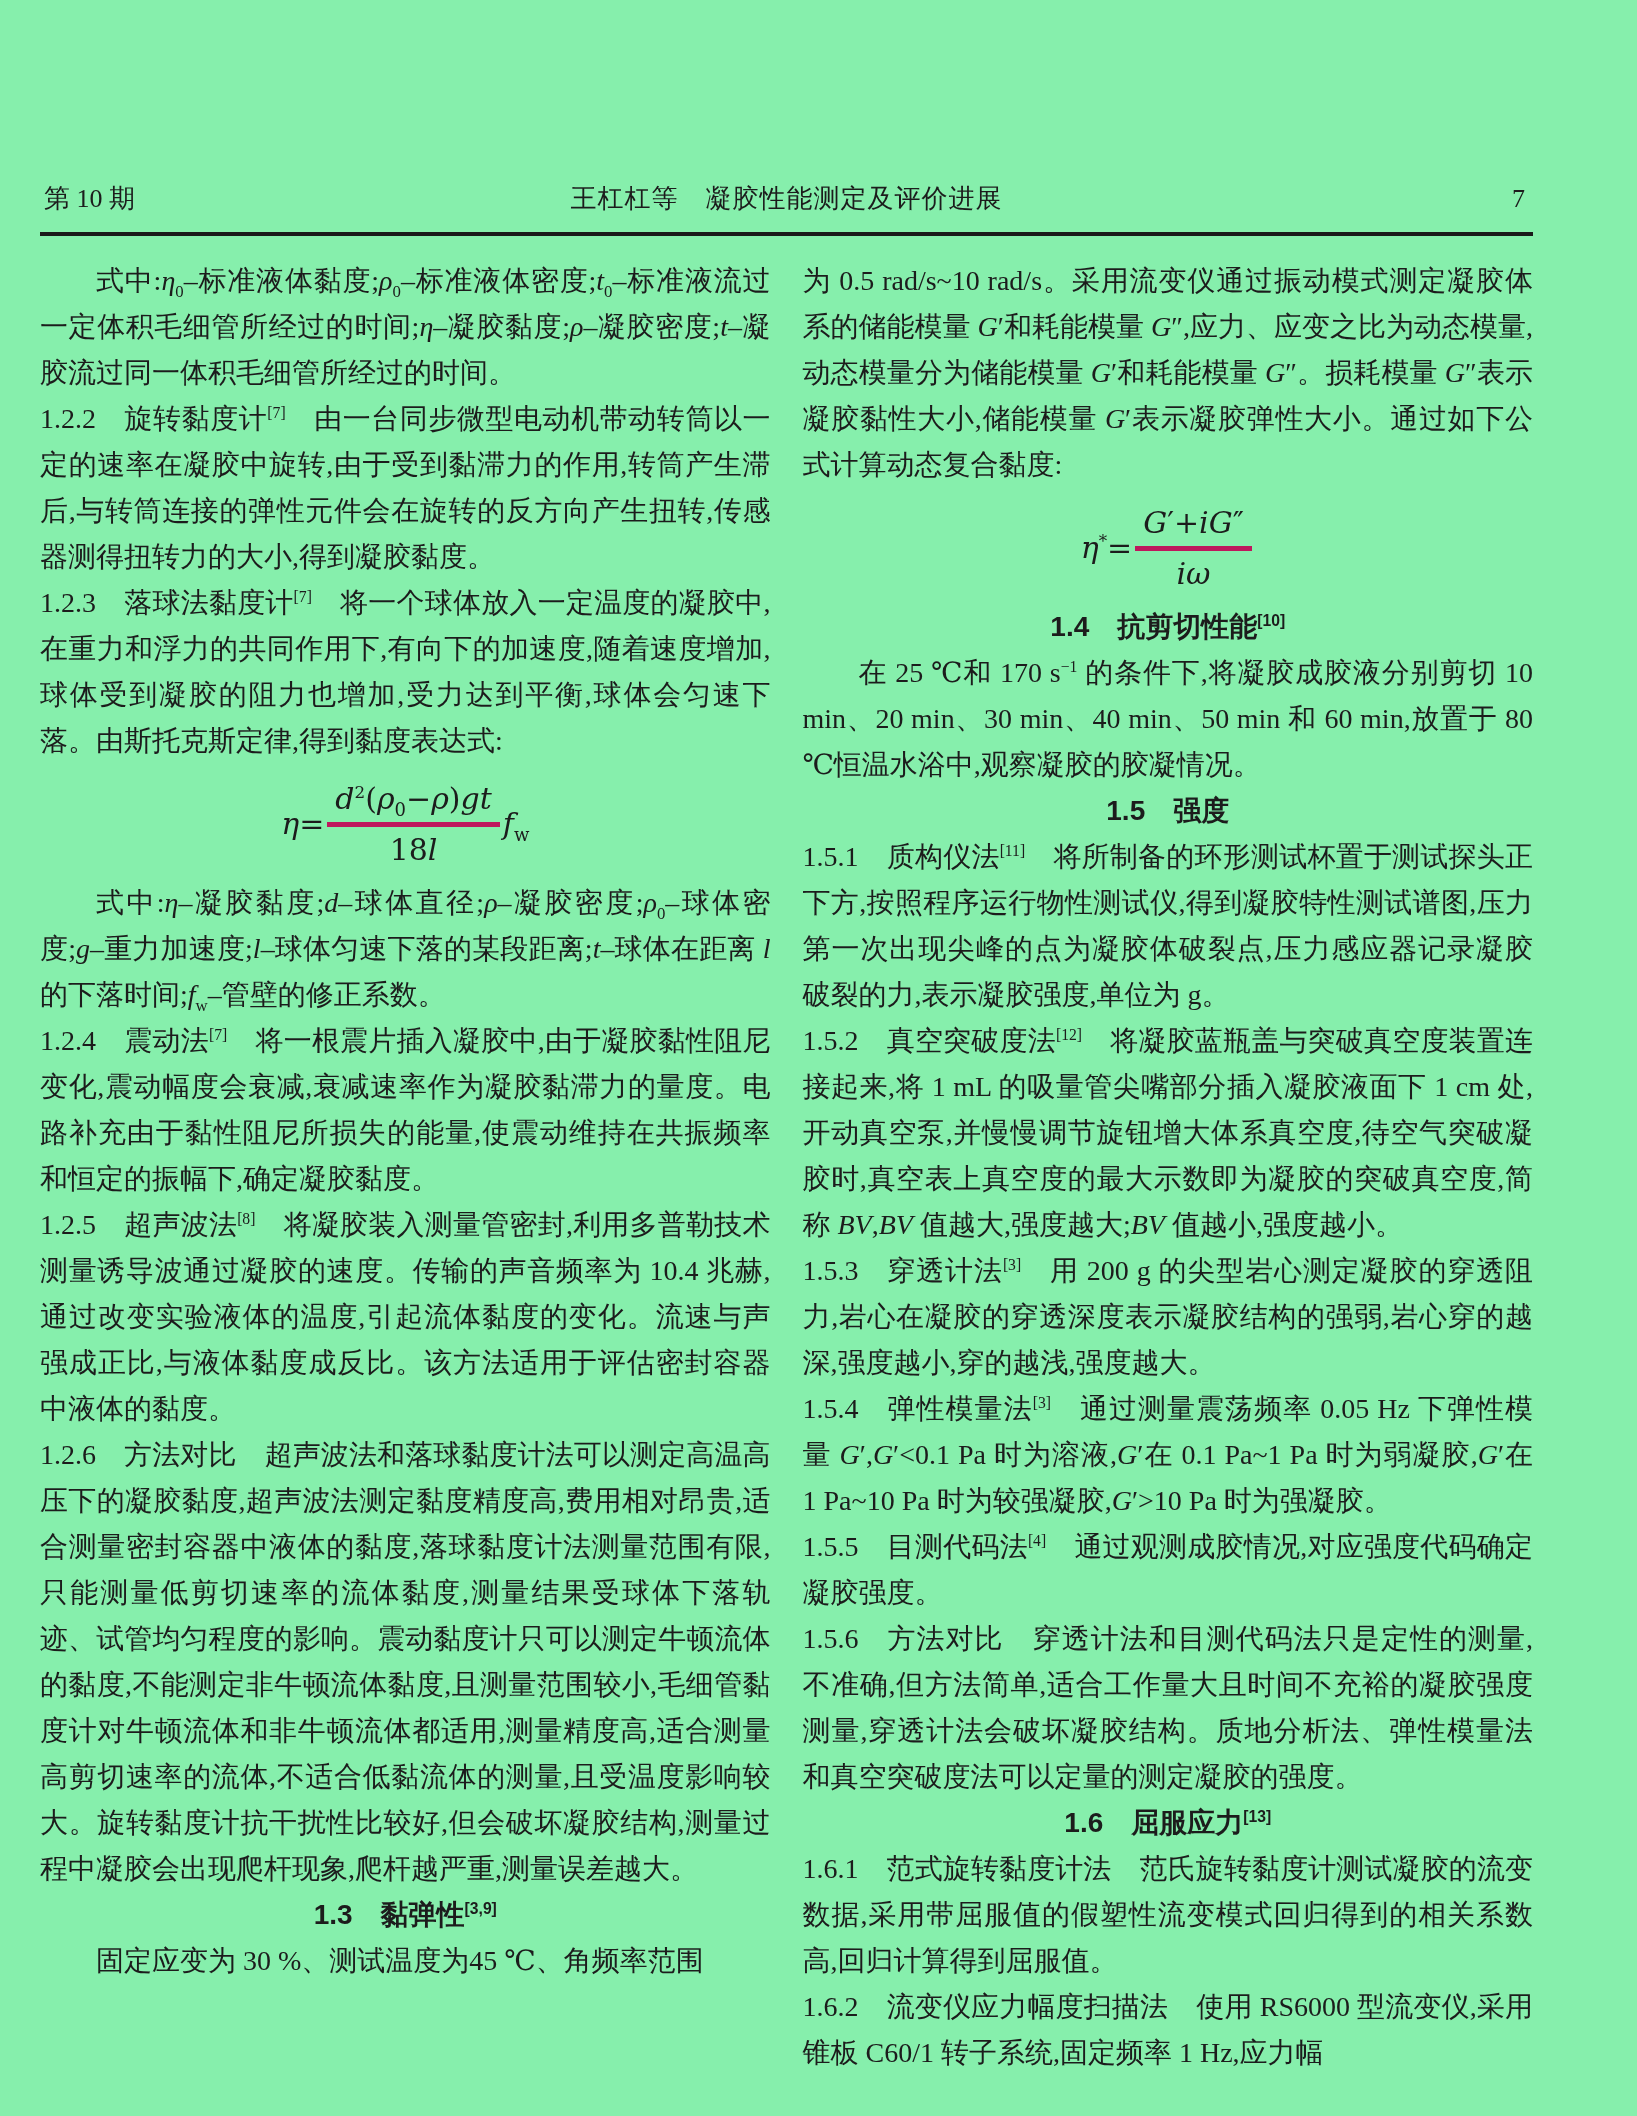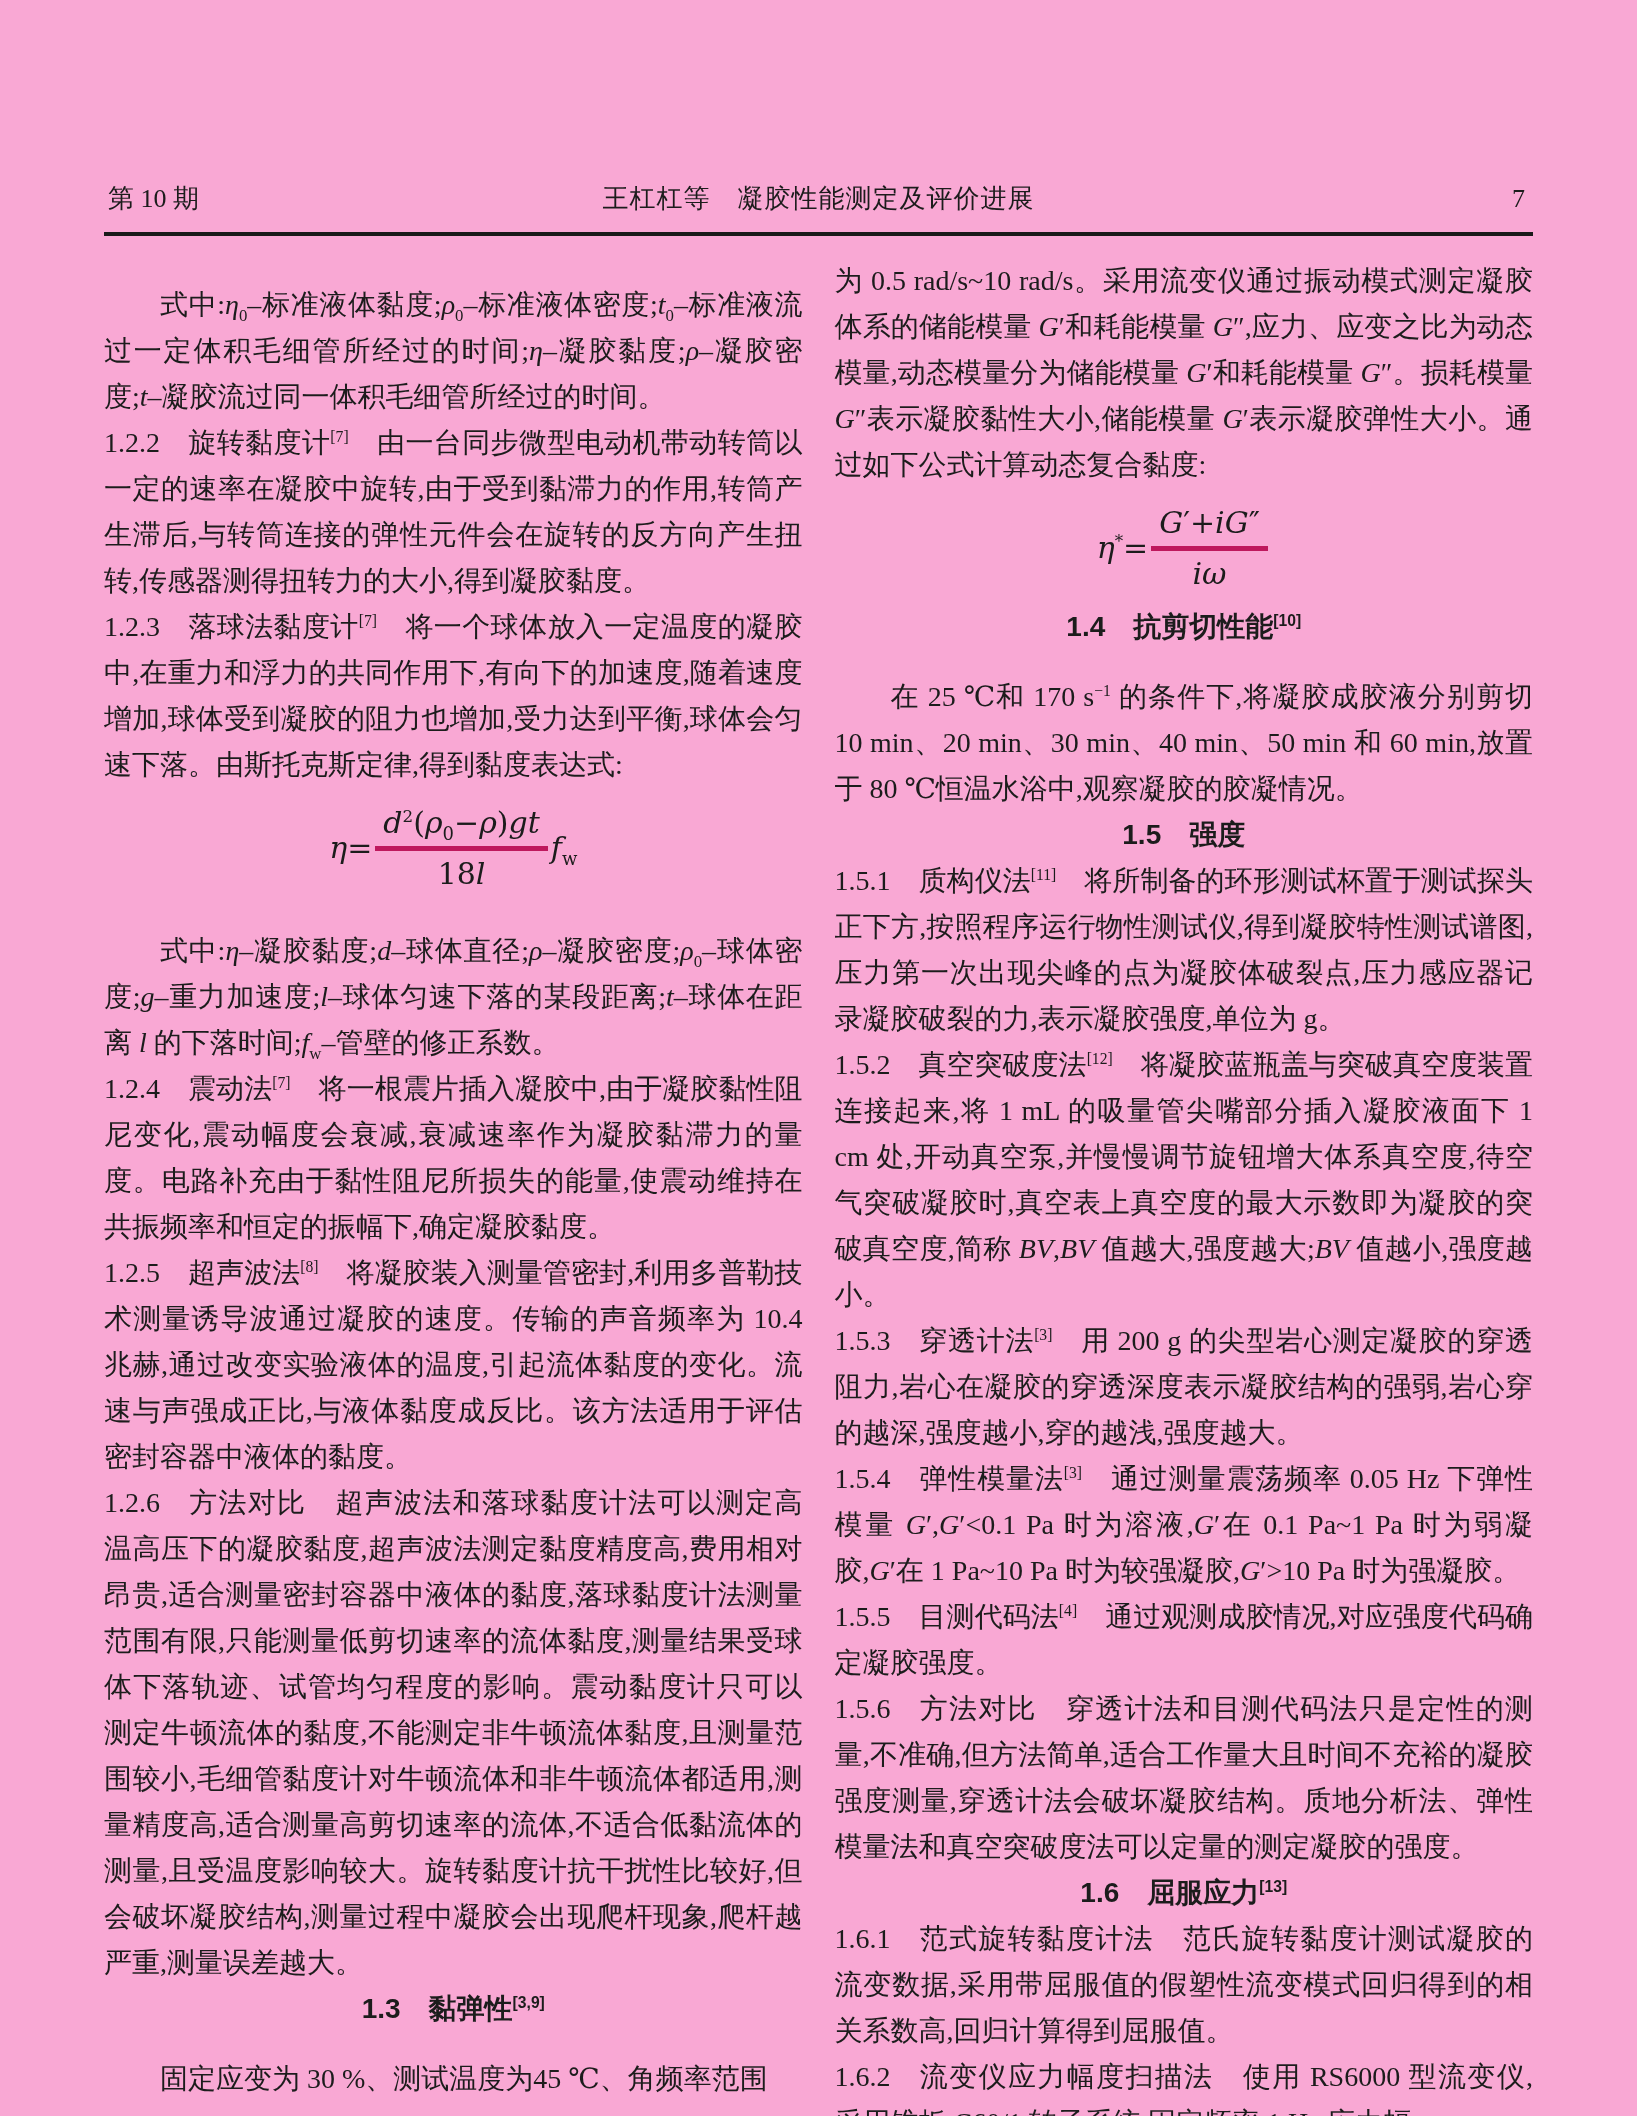--- a/index.html
+++ b/index.html
@@ -1,24 +1,24 @@
 <!DOCTYPE html>
 <html lang="zh"><head>
 <meta charset="utf-8">
 <style>
   * { box-sizing: border-box; }
   html, body { margin: 0; padding: 0; background: #ffffff; }
   .page {
     position: relative;
     width: 1637px;
     height: 2116px;
-    background: #f9a8d4;
+    background: #86efac;
     color: #1c1c1c;
     font-family: "Liberation Serif", "DejaVu Serif", serif;
-    padding: 178px 104px 0 104px;
+    padding: 178px 104px 0 40px;
     overflow: hidden;
   }
   
   .pg-header {
     position: relative;
     height: 42px;
     font-size: 26px;
     line-height: 42px;
   }
   .pg-header .issue { position: absolute; left: 4px; top: 0; }
@@ -38,21 +38,21 @@
   
   .columns { display: flex; gap: 32px; margin-top: 22px; }
   .col { flex: 1 1 0; min-width: 0; }
   p.blk {
     margin: 0;
     font-size: 28px;
     line-height: 46px;
     text-align: justify;
     text-justify: inter-ideograph;
   }
-  p.pi { text-indent: 2em; margin-top: 24px; }
+  p.pi { text-indent: 2em; }
   p.h2 {
     font-family: "Liberation Sans", "DejaVu Sans", sans-serif;
     font-weight: 600;
     text-align: center;
   }
   sup { font-size: 0.56em; line-height: 0; }
   sub { font-size: 0.6em; line-height: 0; }
   
   .formula {
     display: flex;

